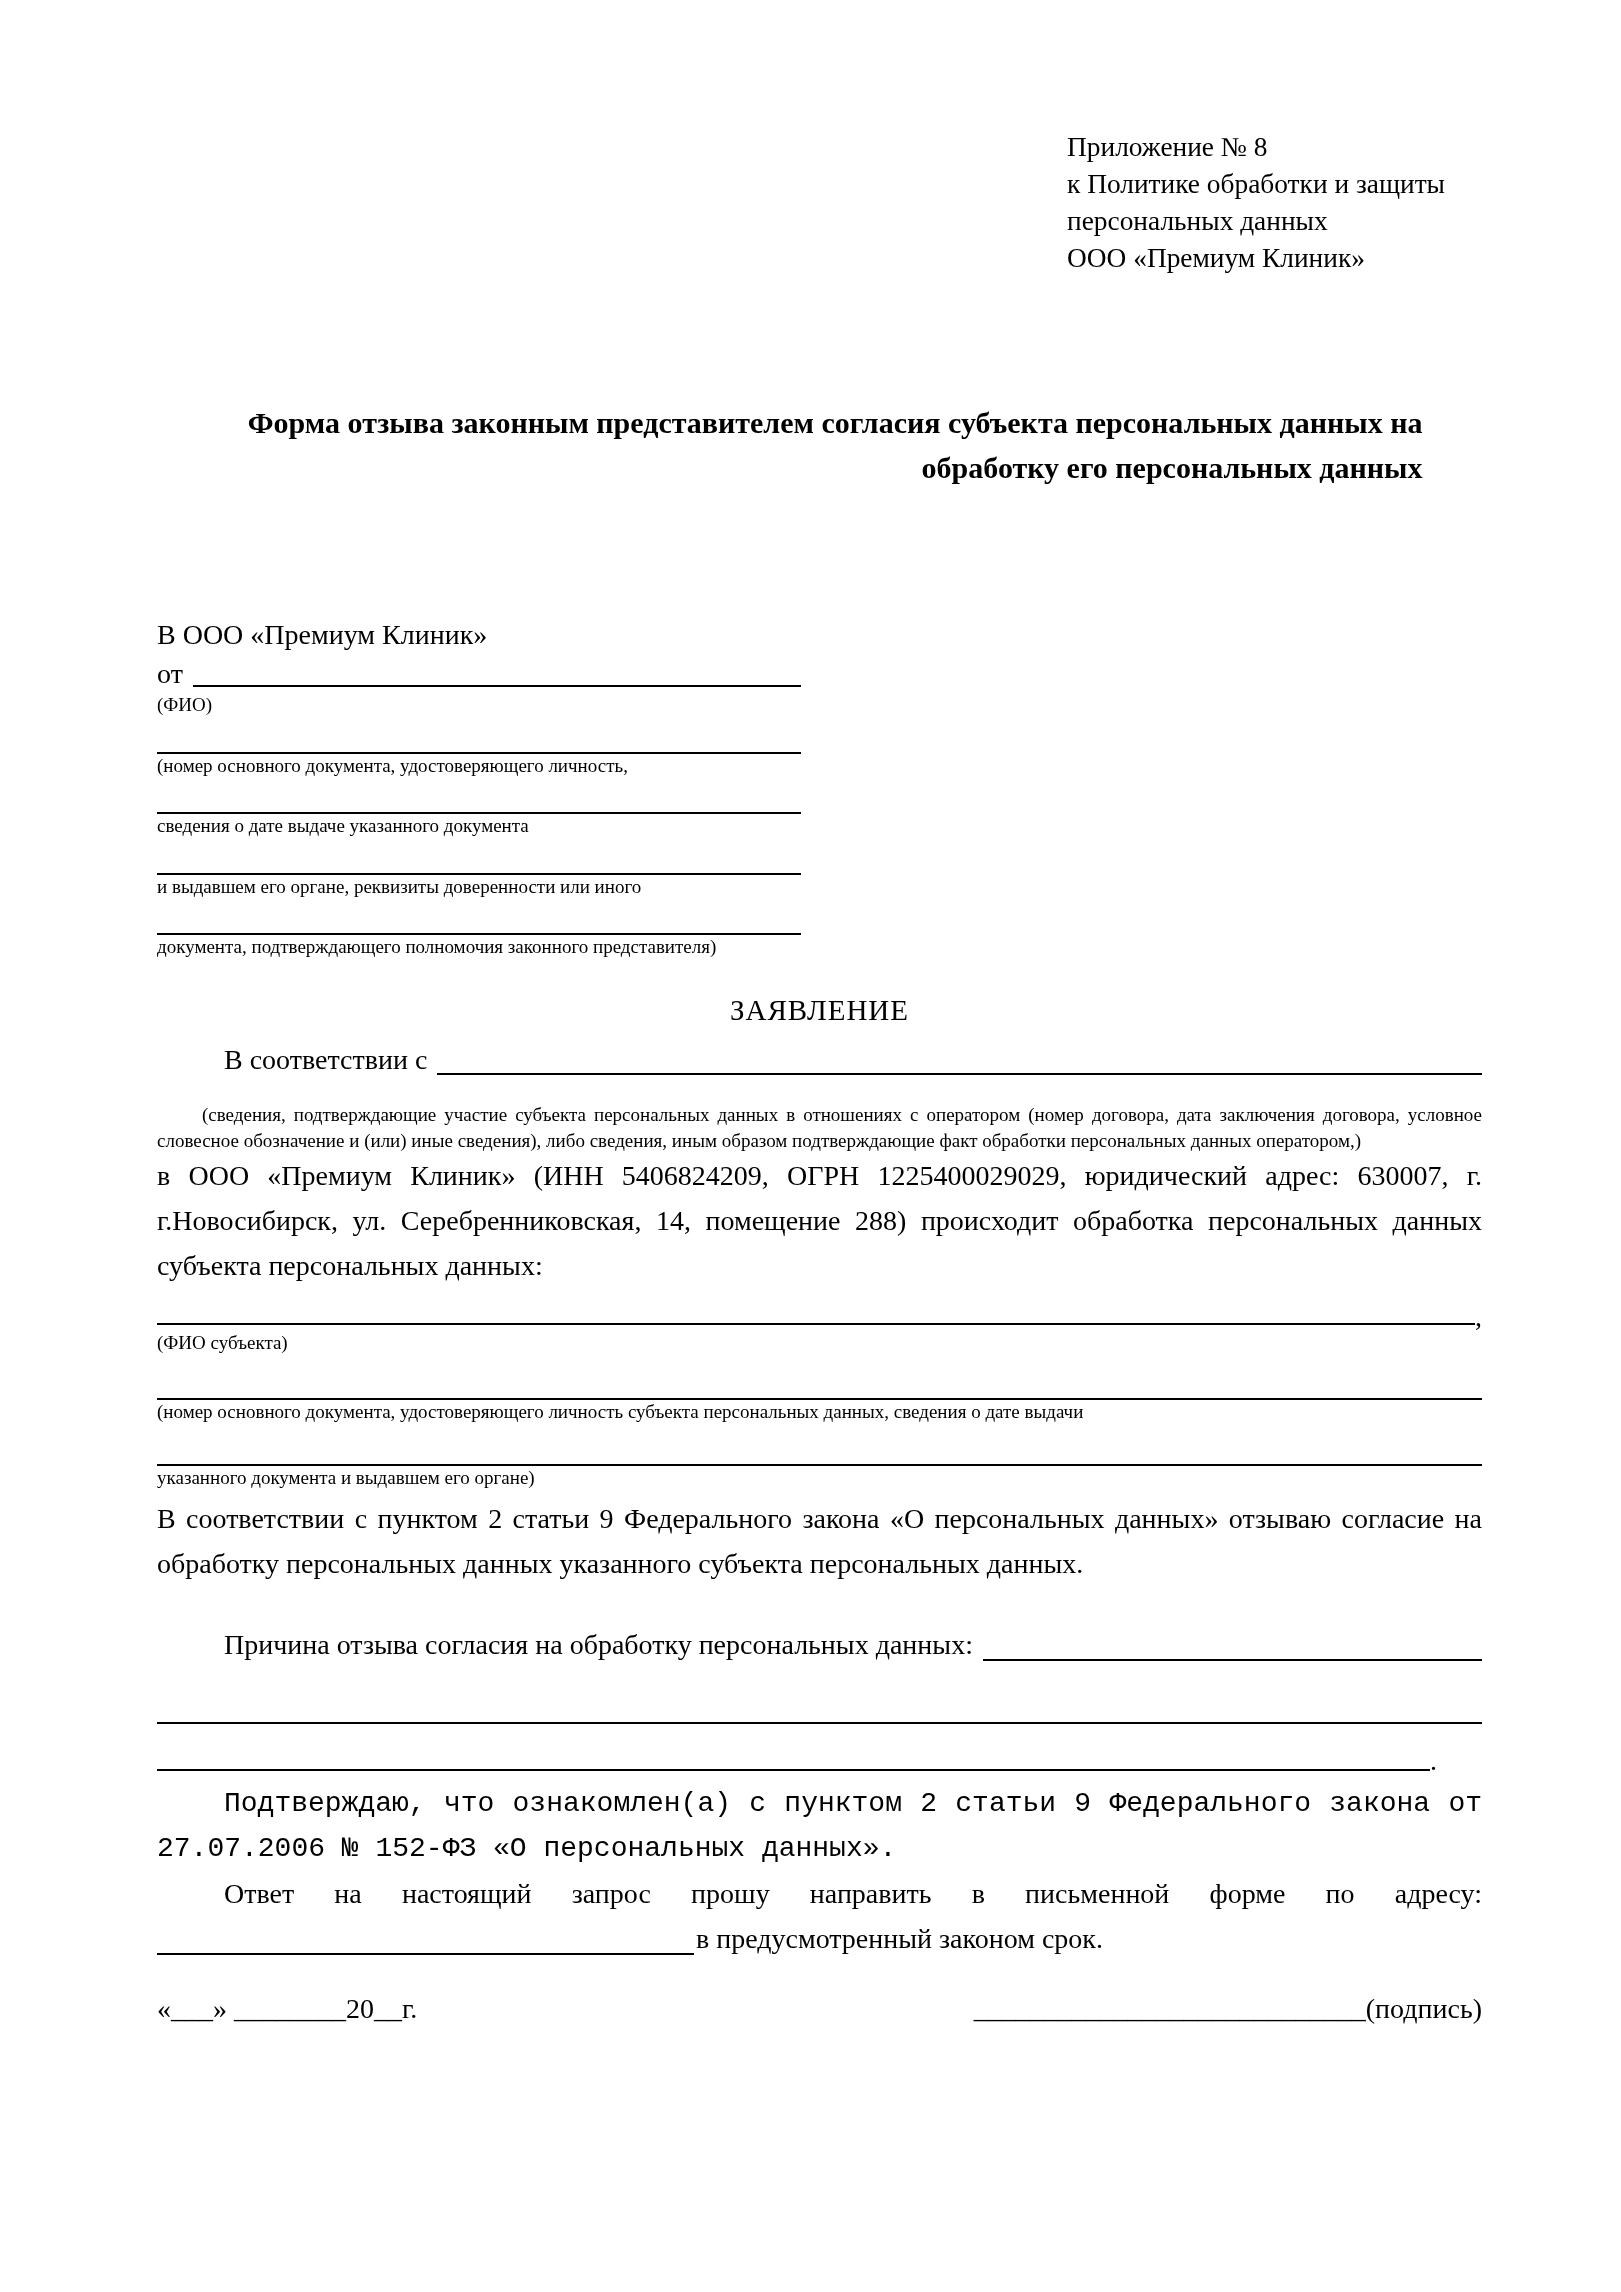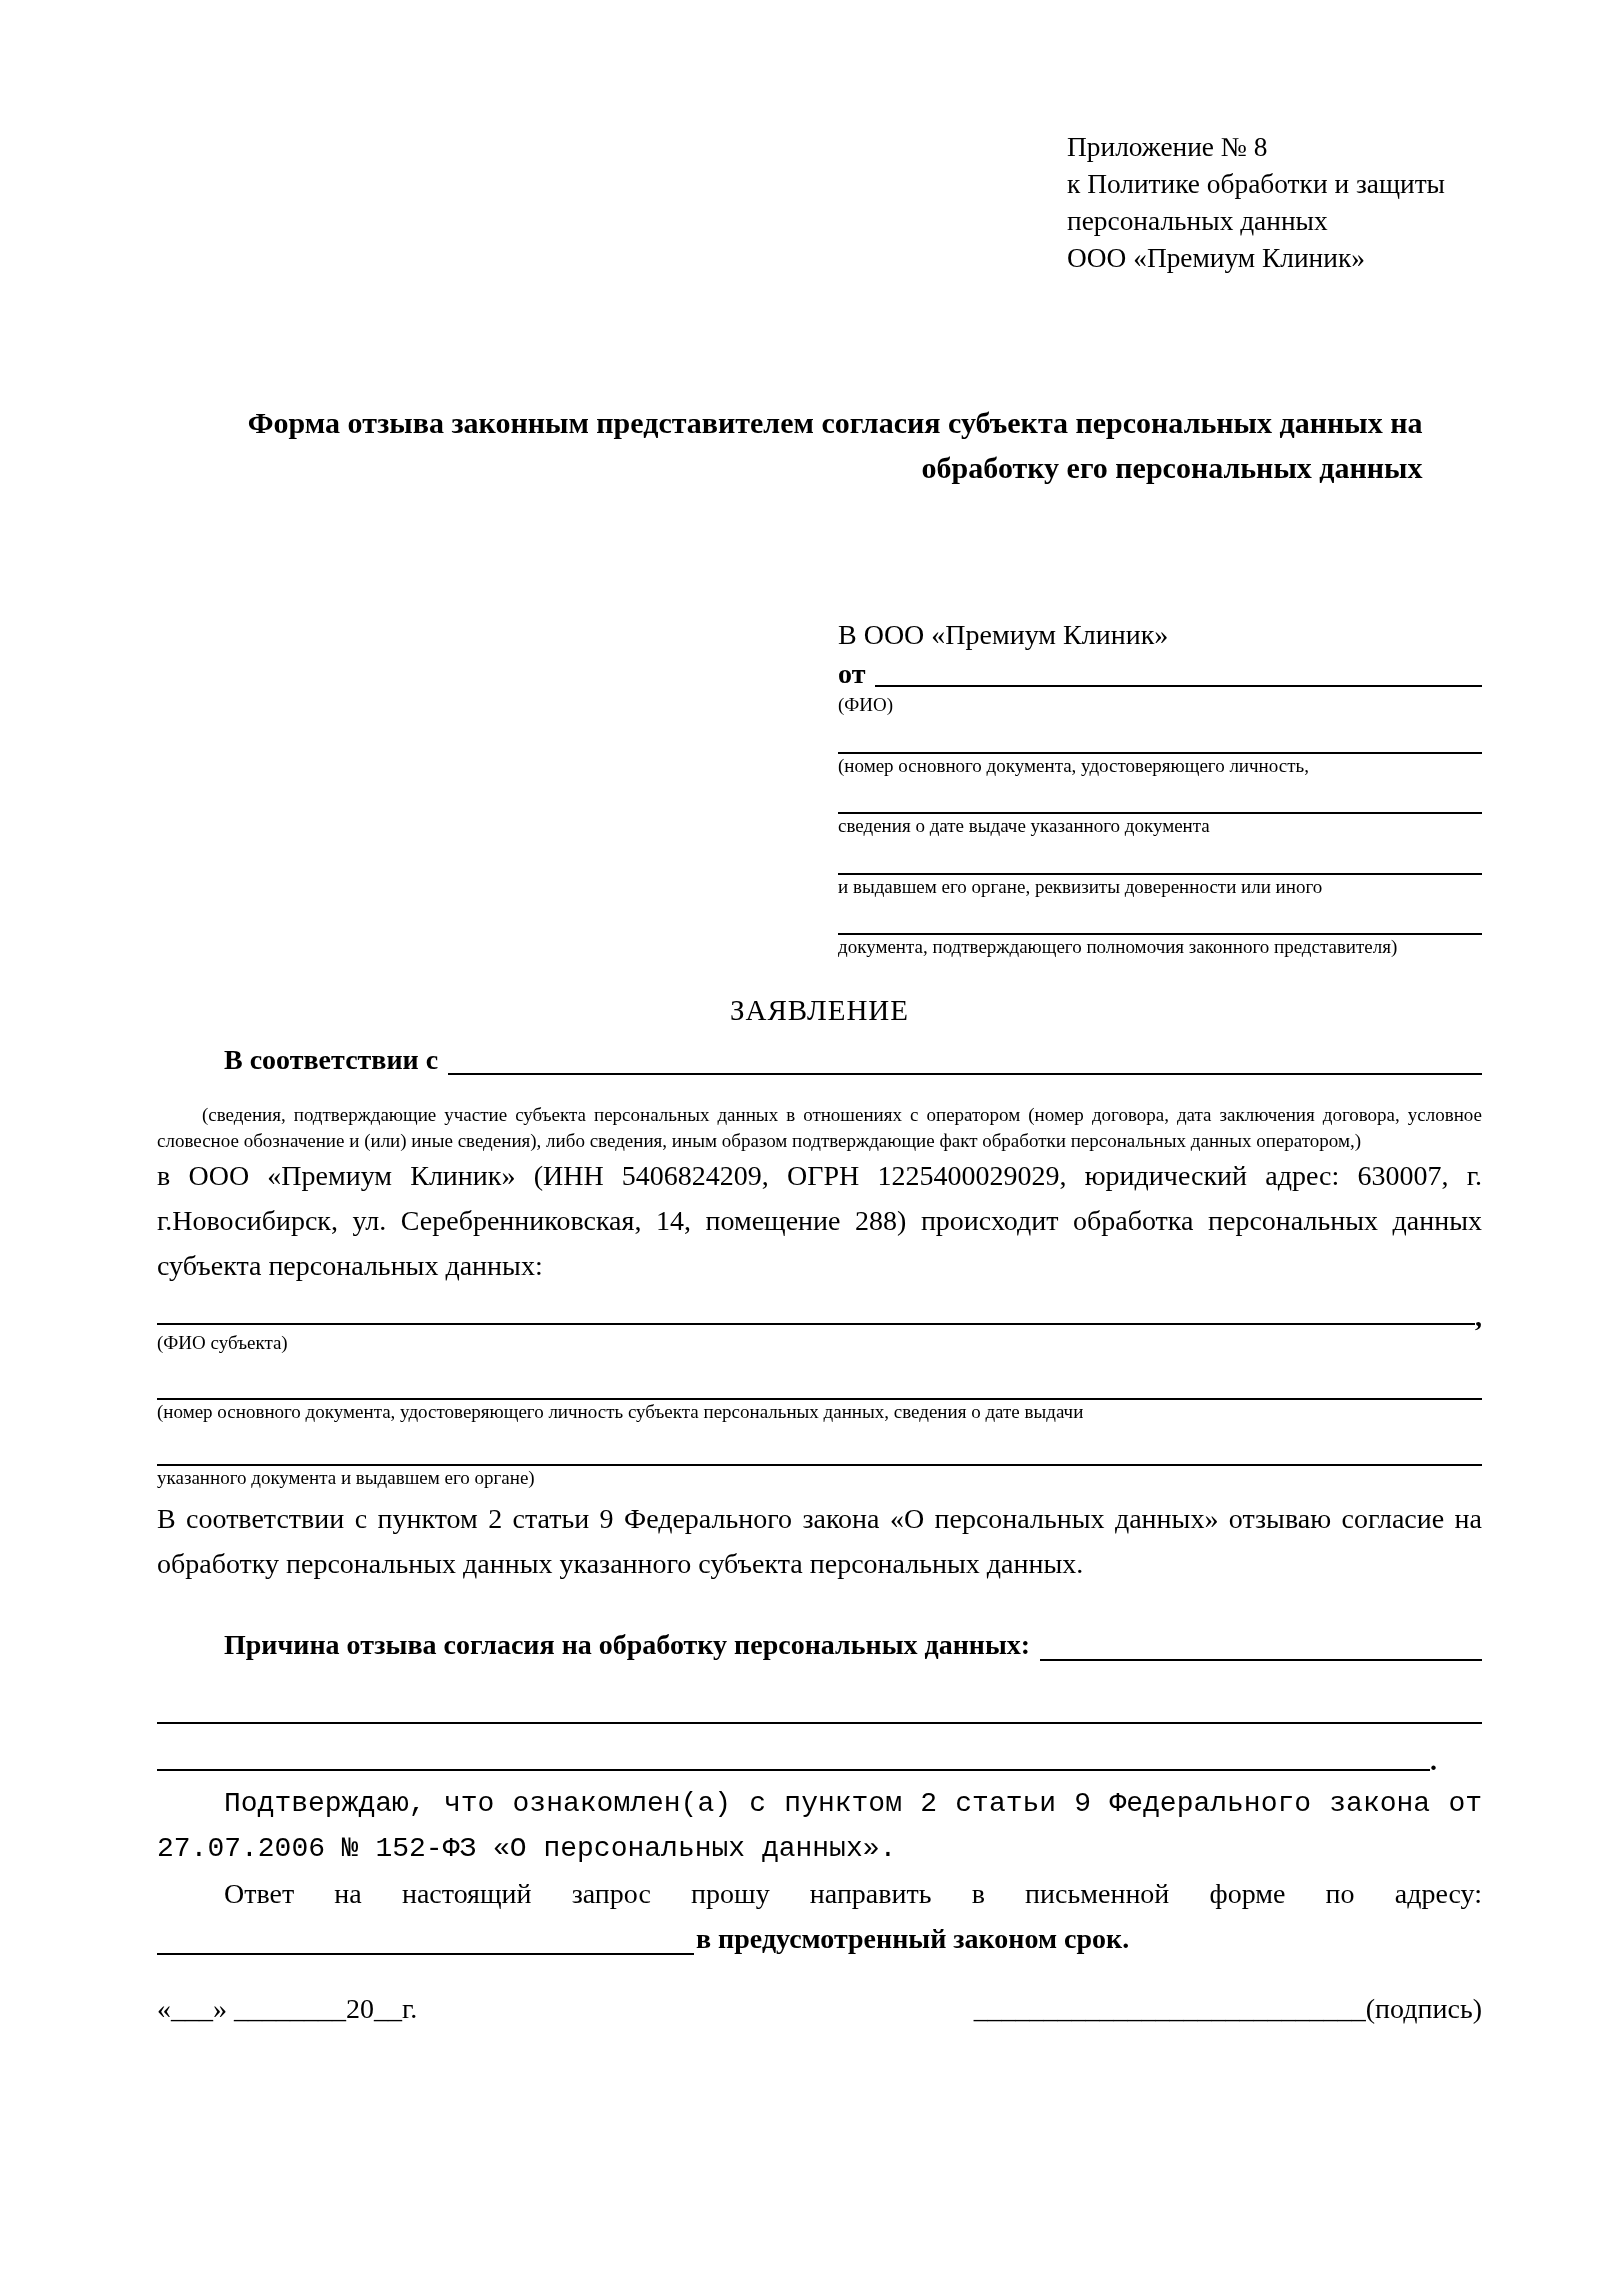--- a/index.html
+++ b/index.html
@@ -36,25 +36,24 @@
     max-width: 1206px;
     font-weight: bold;
     font-size: 30px;
     line-height: 45px;
     text-align: right;
   }
 
   
   .addressee {
     margin-top: 125px;
-    margin-left: 681px;
     width: 644px;
     line-height: 39px;
   }
-  .row { display: flex; align-items: flex-end; font-weight: bold; }
+  .row { display: flex; align-items: flex-end; }
   .bl {
     border-bottom: 2px solid #000;
     flex: 1 1 auto;
   }
   .row .bl { margin-bottom: 5.9px; }
   .row .lbl { white-space: nowrap; padding-right: 9.8px; }
 
   .caption {
     font-size: 19px;
     line-height: 22.5px;

